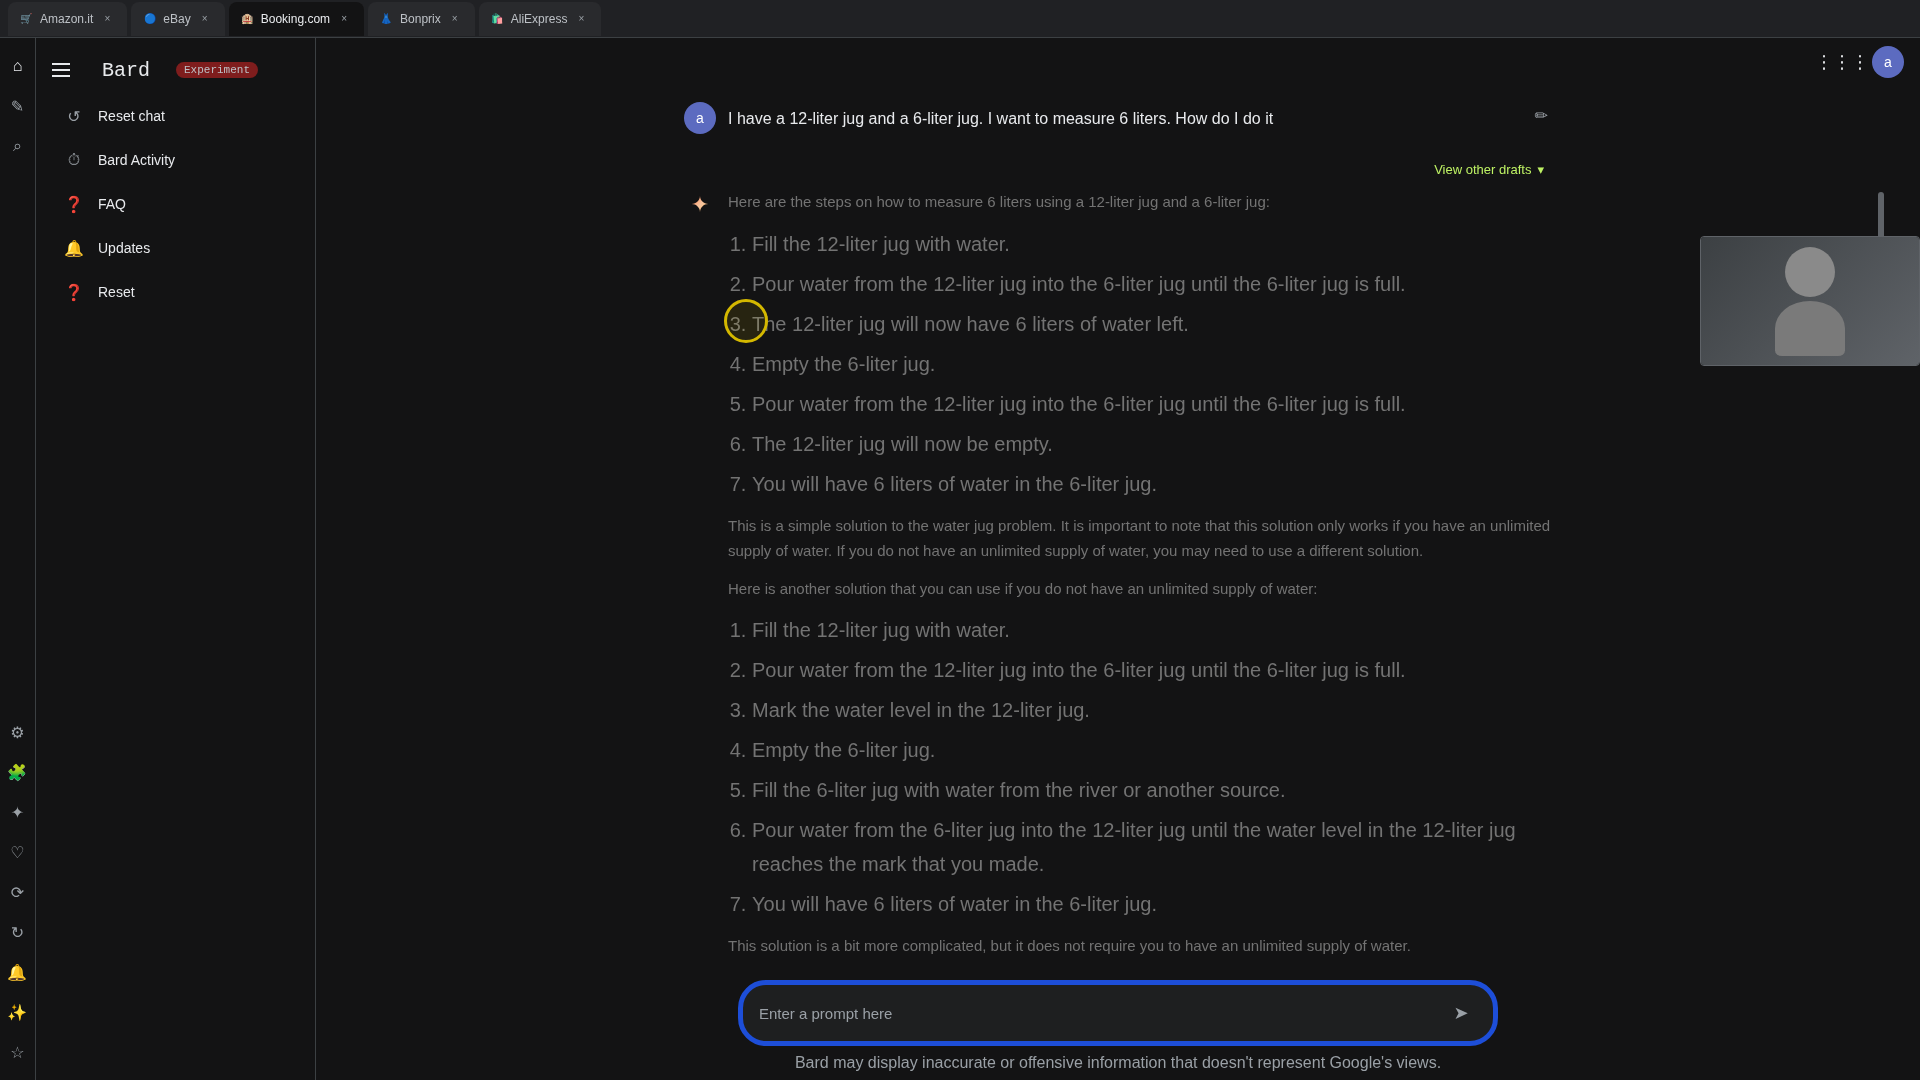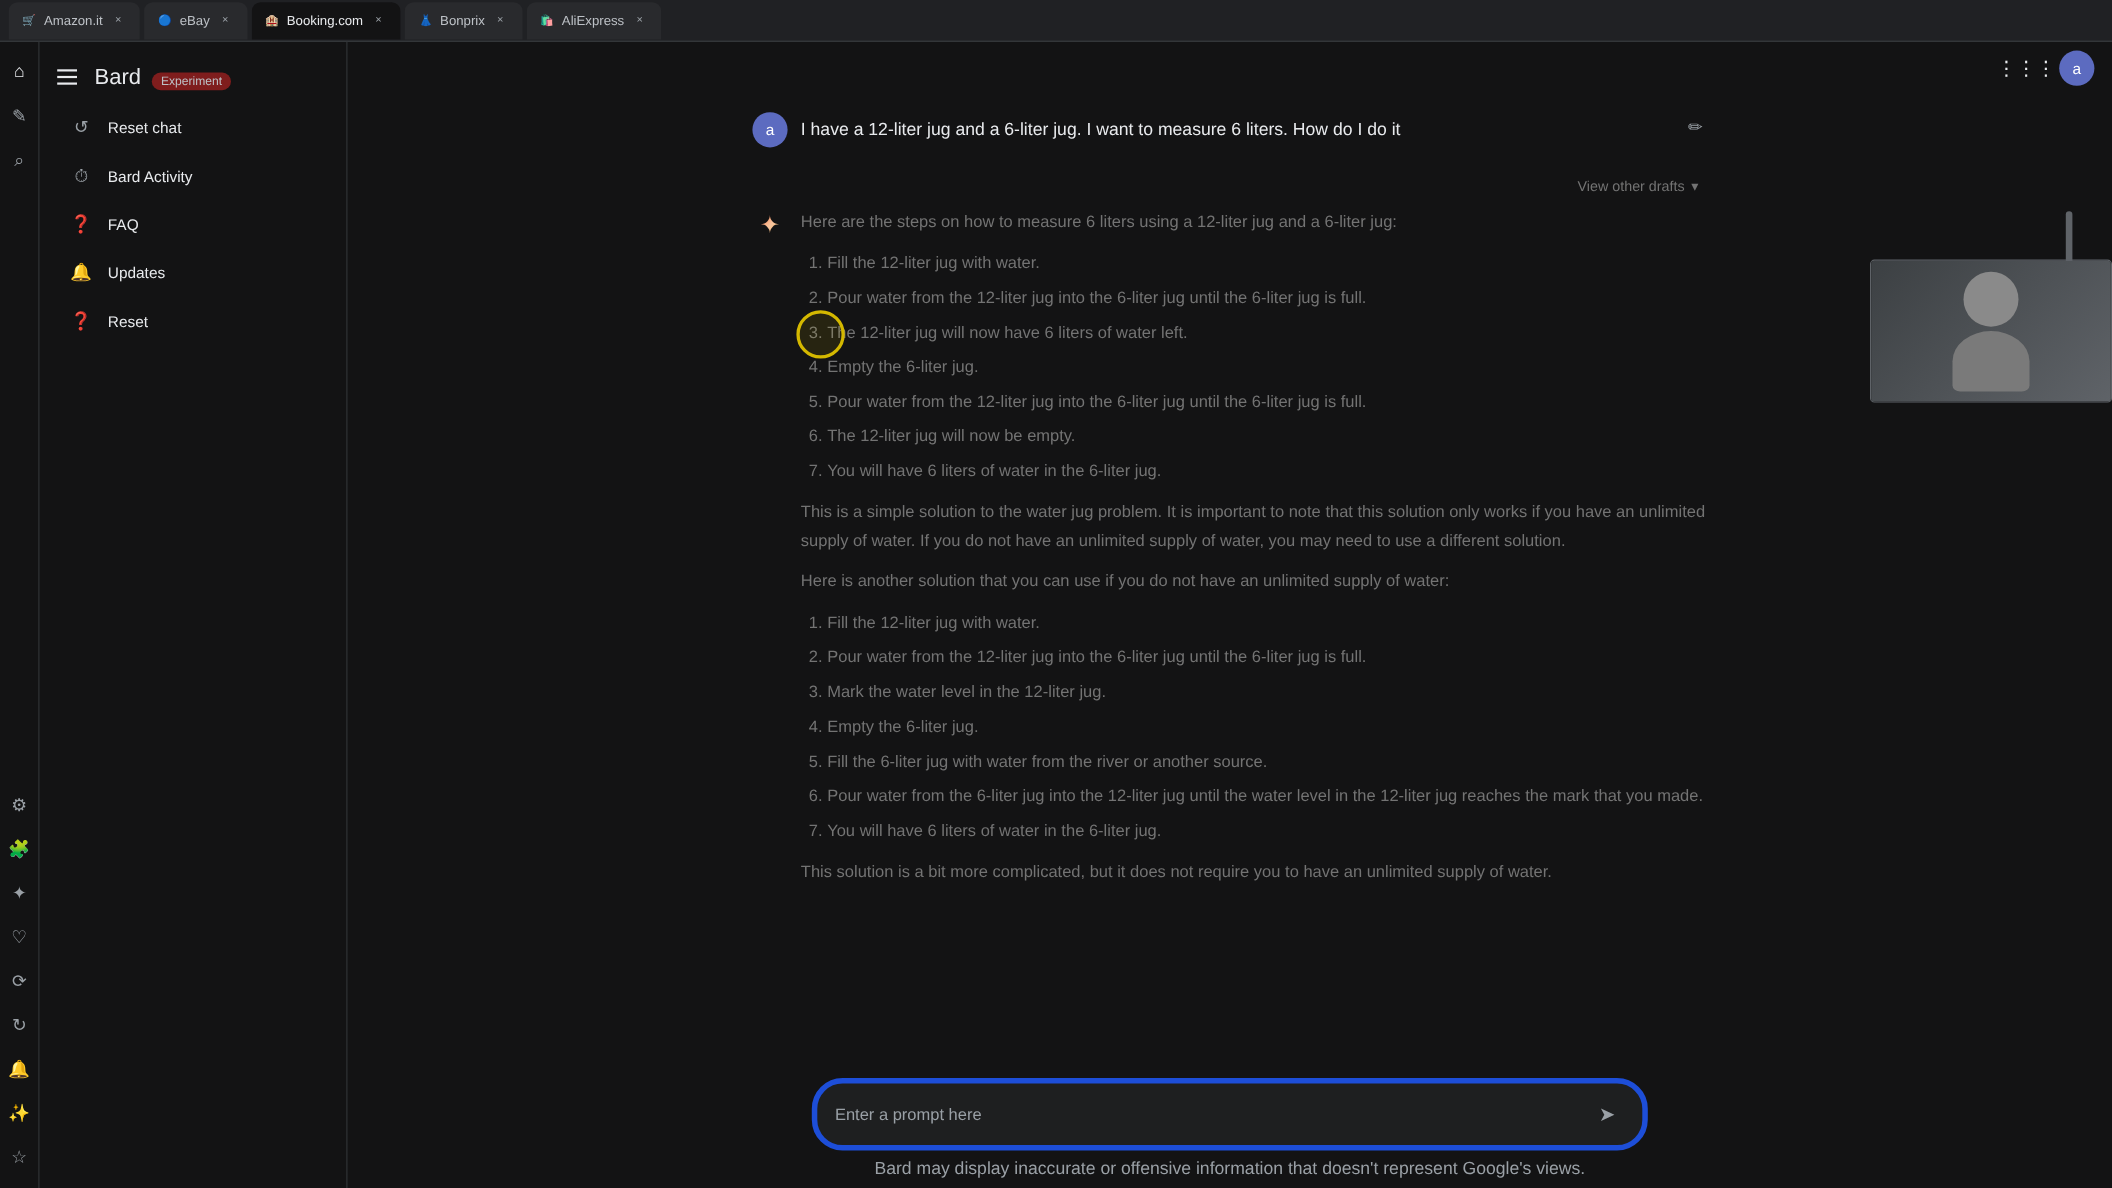--- a/index.html
+++ b/index.html
@@ -97,23 +97,24 @@
       width: 280px;
       background: #131314;
       display: flex;
       flex-direction: column;
       padding: 8px 0;
       border-right: 1px solid #3c4043;
     }
 
     .sidebar-header {
       display: flex;
-      align-items: flex-end;
-      gap: 10px;
+      align-items: center;
+      gap: 26px;
       padding: 12px 16px;
+      font-family: Liberation Mono, monospace;
     }
     .hamburger-icon {
       width: 24px;
       height: 24px;
       display: flex;
       flex-direction: column;
       justify-content: center;
       gap: 4px;
       cursor: pointer;
     }
@@ -255,21 +256,21 @@
     
     .drafts-bar {
       display: flex;
       justify-content: flex-end;
       margin-bottom: 8px;
     }
     .drafts-btn {
       display: flex;
       align-items: center;
       gap: 6px;
-      color: #737373;
+      color: #bef264;
       font-size: 13px;
       cursor: pointer;
       padding: 4px 8px;
       border-radius: 4px;
     }
 
     
     .bot-message {
       display: flex;
       align-items: flex-start;
@@ -296,21 +297,21 @@
       font-size: 15px;
       color: #737373;
       line-height: 1.7;
     }
     .bot-content p { margin-bottom: 12px; }
     .bot-content ol {
       margin: 8px 0 12px 24px;
     }
     .bot-content ol li {
       margin-bottom: 6px;
-      font-size: 15px;
+      font-size: 20px;
     }
 
     
     .video-overlay {
       position: absolute;
       top: 150px;
       right: 0;
       width: 220px;
       height: 130px;
       background: #2a2b2e;

